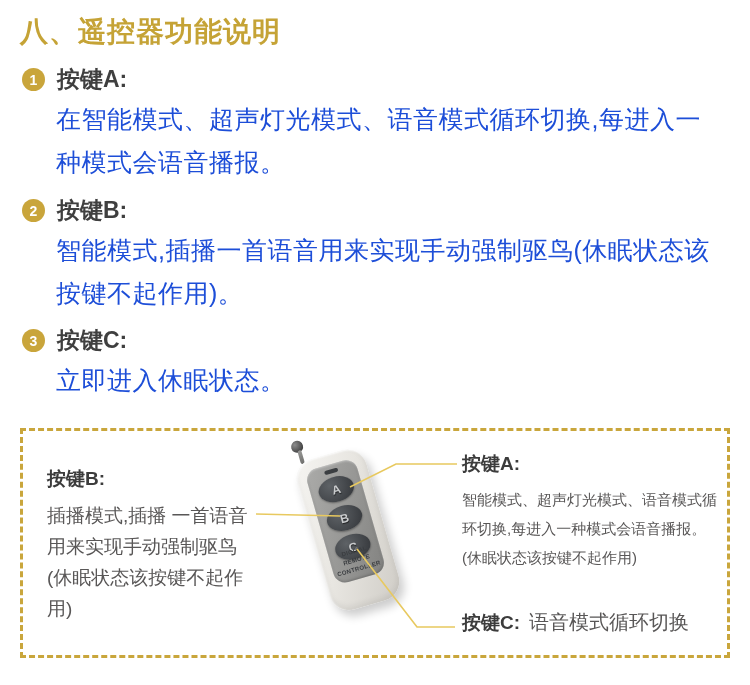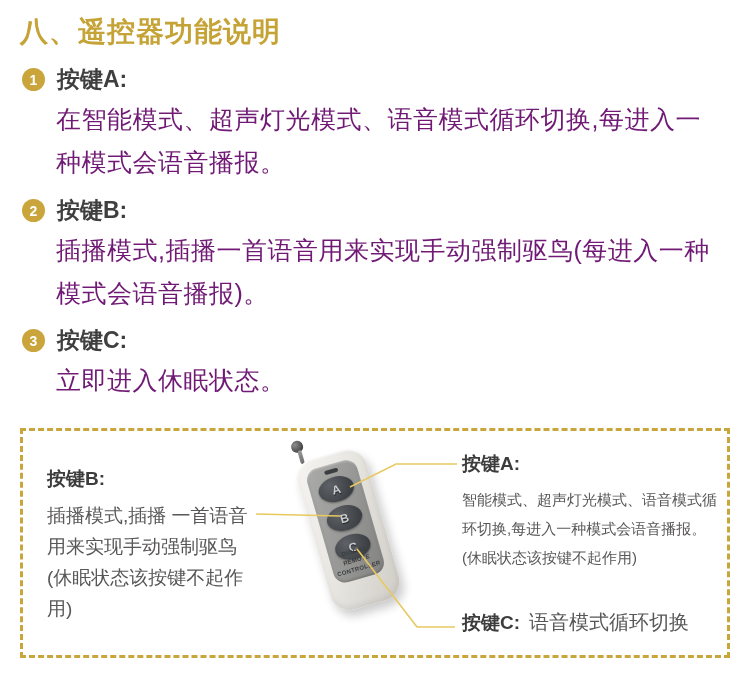--- a/index.html
+++ b/index.html
@@ -23,21 +23,21 @@
     width:23px; height:23px; border-radius:50%;
     background:#C9A53B; color:#ffffff;
     font-size:14px; font-weight:bold;
     display:flex; align-items:center; justify-content:center;
     flex:0 0 auto;
   }
   .item-label { font-size:23px; font-weight:600; color:#3F3F3F; }
   .item-body {
     position:absolute; left:56px; width:662px;
     font-size:25px; line-height:43px; letter-spacing:0.5px;
-    color:#701a75;
+    color:#1d4ed8;
   }
   .head-1 { top:64px; }  .body-1 { top:98px; }
   .head-2 { top:195px; } .body-2 { top:229px; }
   .head-3 { top:325px; } .body-3 { top:359px; }
   
   .frame {
     position:absolute; left:20px; top:428px;
     width:710px; height:230px;
     border:3px dashed #C9A63C;
   }
@@ -109,21 +109,21 @@
   <div class="item-head head-1">
     <span class="num-badge">1</span>
     <span class="item-label">按键A:</span>
   </div>
   <p class="item-body body-1">在智能模式、超声灯光模式、语音模式循环切换,每进入一种模式会语音播报。</p>
 
   <div class="item-head head-2">
     <span class="num-badge">2</span>
     <span class="item-label">按键B:</span>
   </div>
-  <p class="item-body body-2">插播模式,插播一首语音用来实现手动强制驱鸟(每进入一种模式会语音播报)。</p>
+  <p class="item-body body-2">智能模式,插播一首语音用来实现手动强制驱鸟(休眠状态该按键不起作用)。</p>
 
   <div class="item-head head-3">
     <span class="num-badge">3</span>
     <span class="item-label">按键C:</span>
   </div>
   <p class="item-body body-3">立即进入休眠状态。</p>
 
   <div class="frame"></div>
 
   <div class="callout-b">

